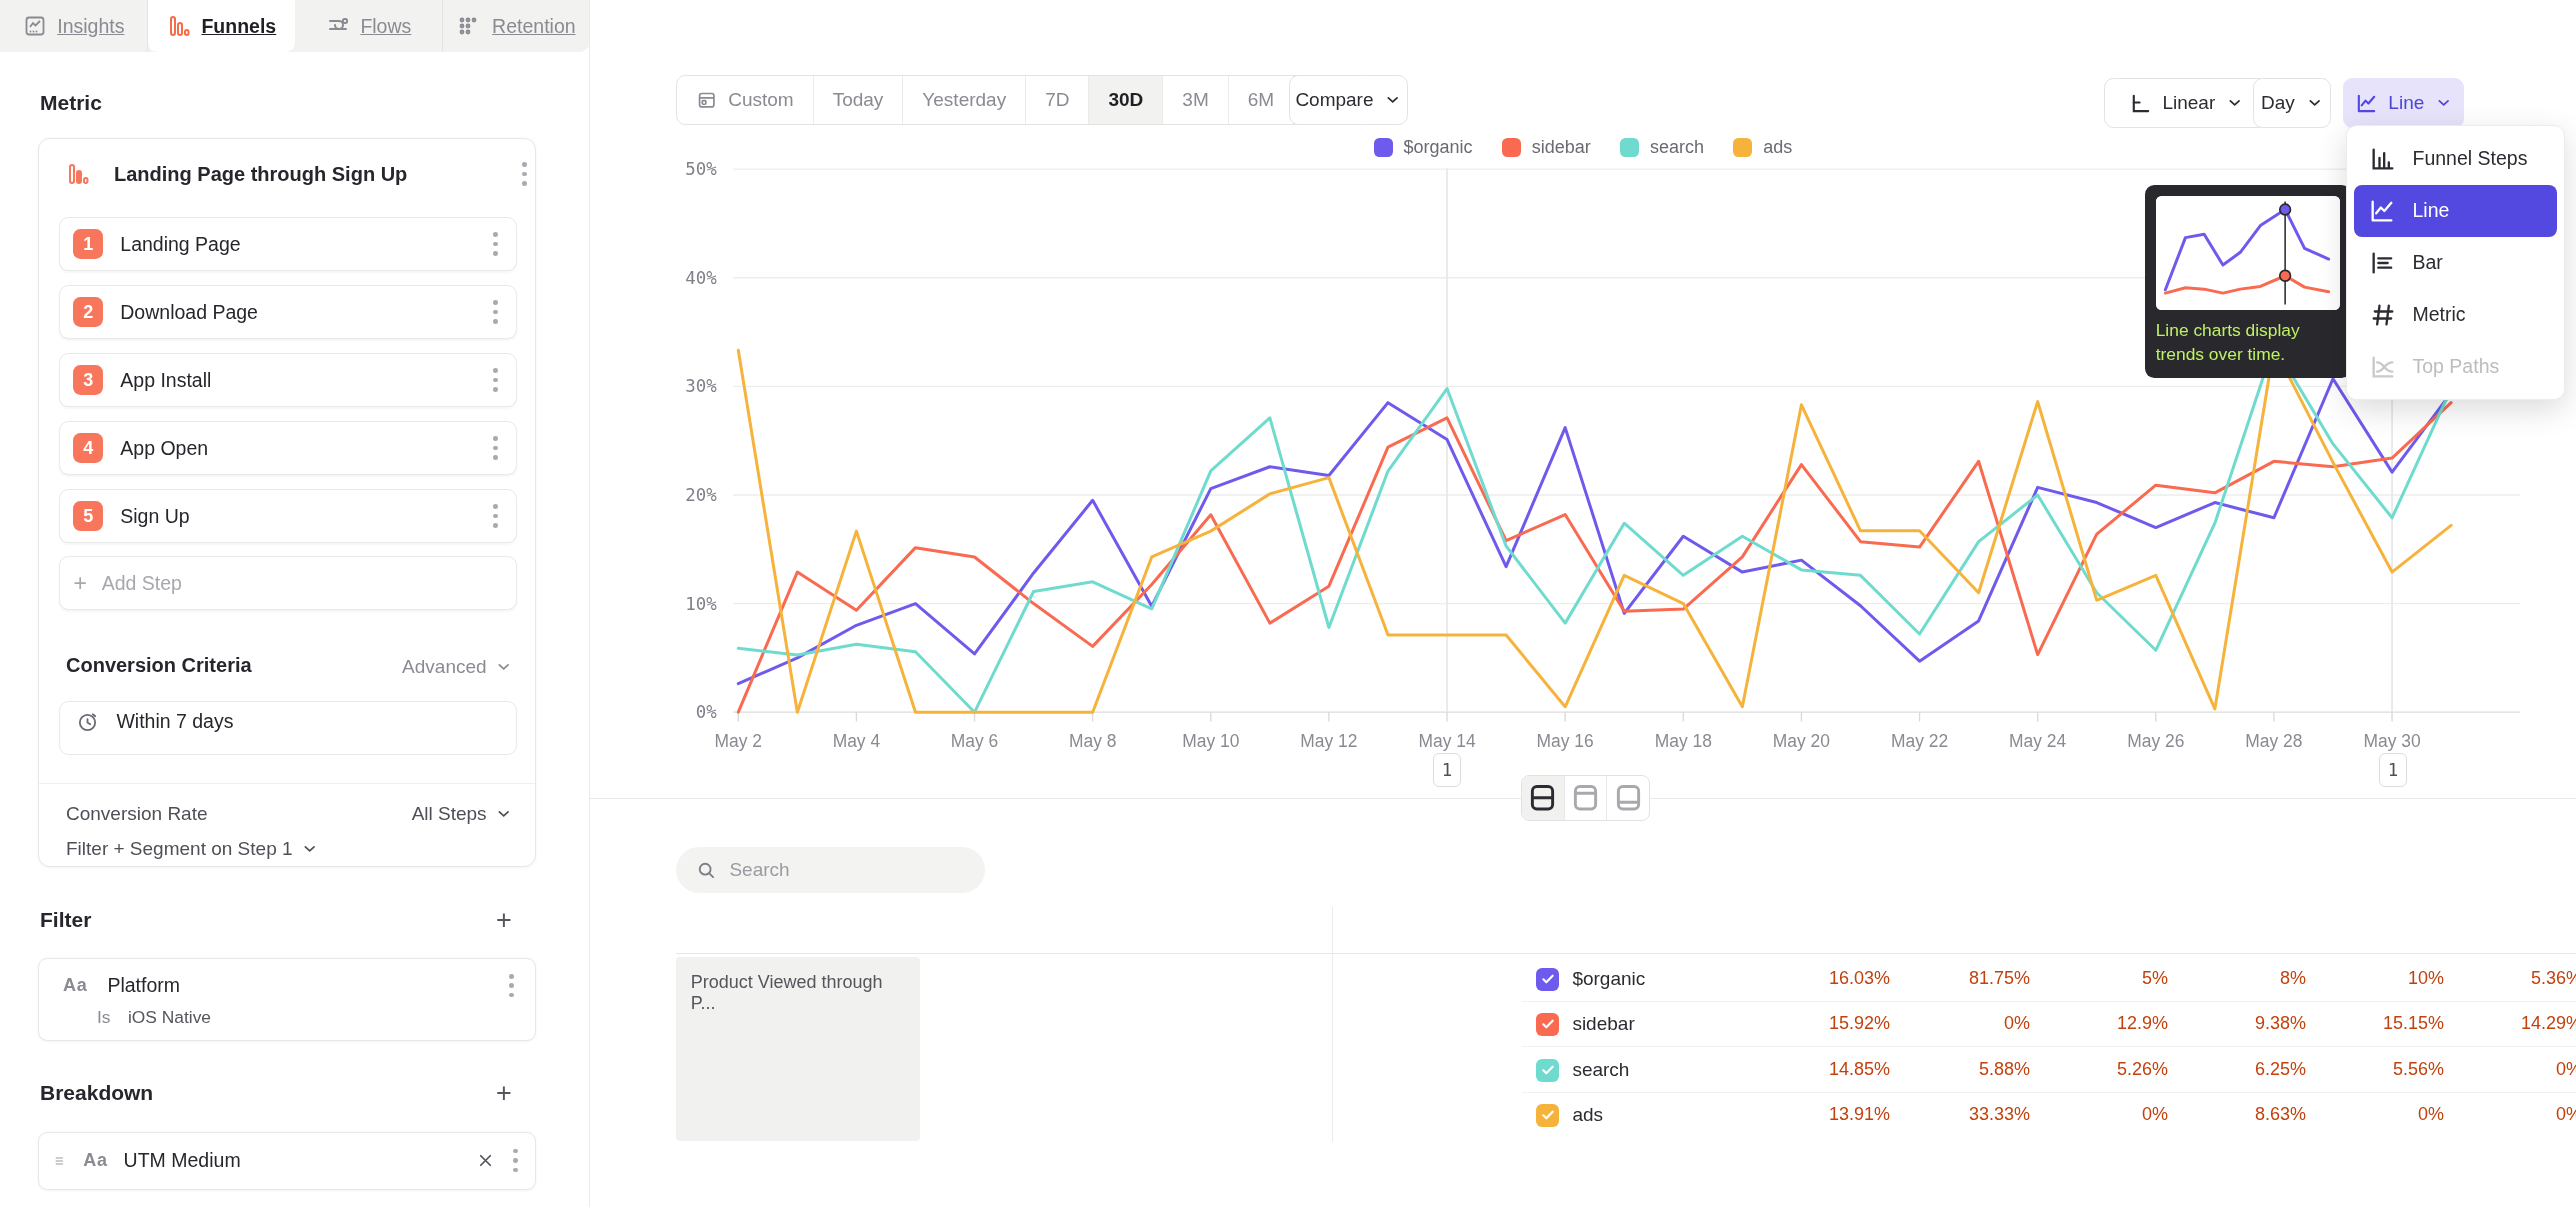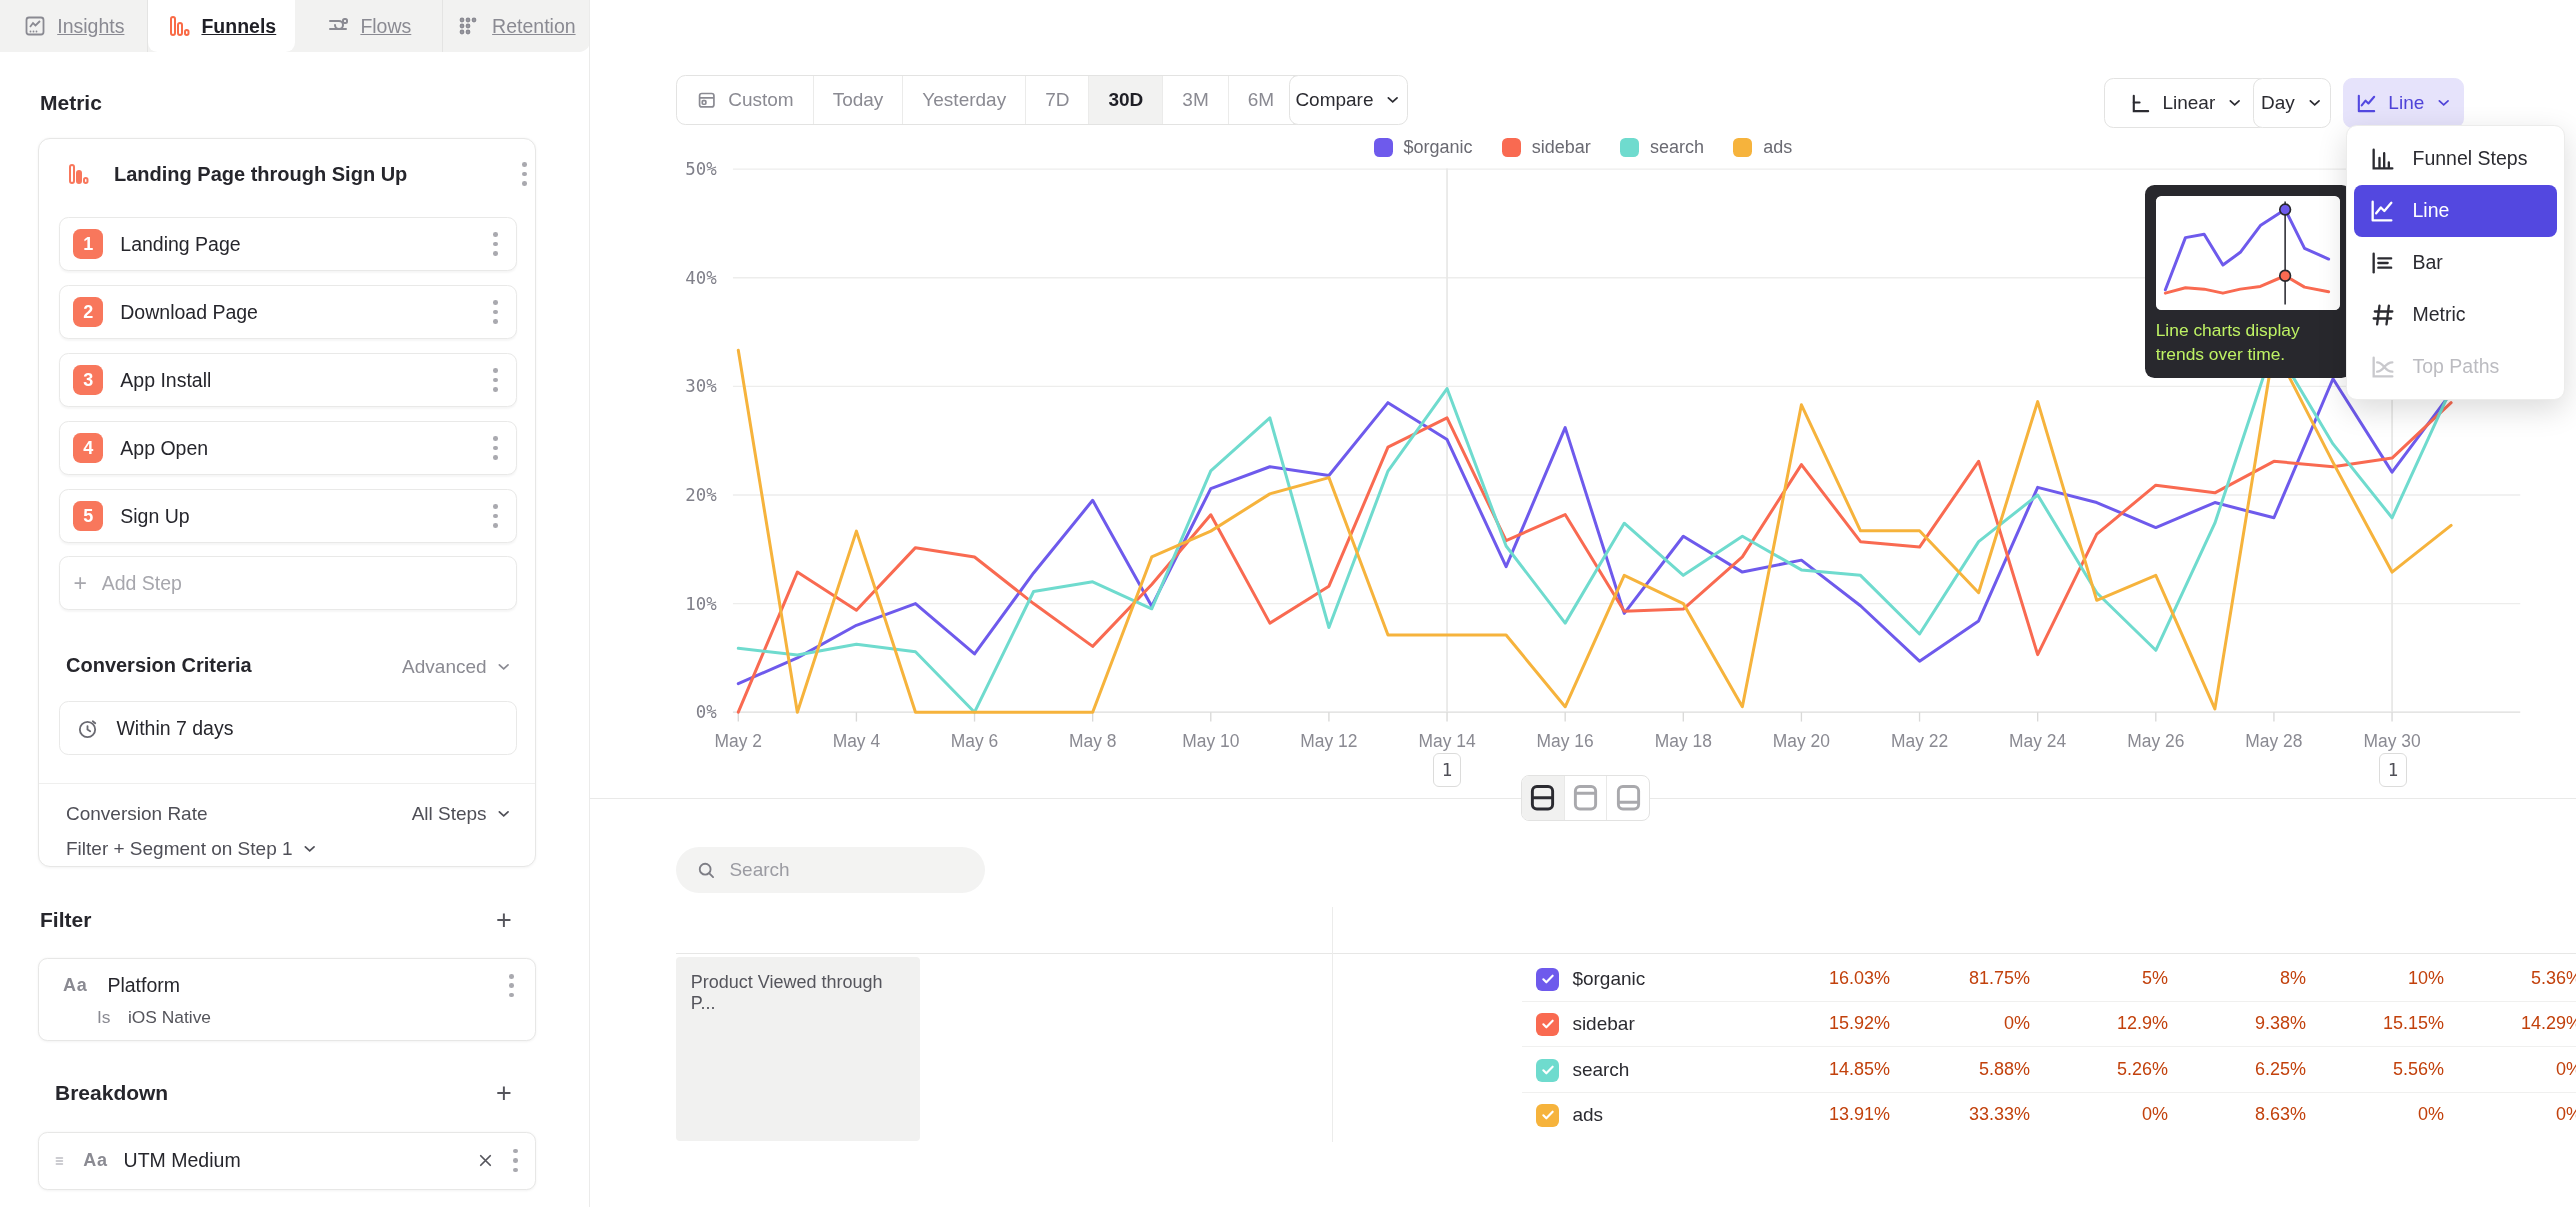--- a/index.html
+++ b/index.html
@@ -32,21 +32,21 @@
   .step-chip { width:29.5px; height:29.5px; border-radius:7.4px; background:#f8775c; color:#fff;
     font-size:18px; font-weight:bold; display:flex; align-items:center; justify-content:center; }
   .step-label { flex:1; font-size:19.5px; color:#26262c; }
   .addstep { color:#a7a7ad; font-size:19.5px; display:flex; gap:14.8px; align-items:center; }
   .addstep .plus { font-size:23px; line-height:0; }
   .section-sub { font-size:20px; font-weight:bold; color:#26262c; }
   .gray-dd { font-size:19px; color:#8a8a92; display:flex; align-items:center; gap:8px; cursor:pointer; }
   .dark-dd { font-size:19px; color:#4f4f57; display:flex; align-items:center; gap:8px; cursor:pointer; }
   .chev { width:17.4px; height:17.4px; color:currentColor; }
   .pill { position:absolute; left:20px; width:458px; height:54px; border:1.3px solid #e9e9e8; border-radius:9.4px;
-    display:flex; align-items:center; gap:17.4px; padding:16px 16px; font-size:19.5px; color:#26262c; background:#fff; }
+    display:flex; gap:17.4px; padding:8px 16px; font-size:19.5px; color:#26262c; background:#fff; }
   .hdiv { position:absolute; height:1.3px; background:#efefee; }
   .plus-btn { font-size:27px; color:#55555c; font-weight:300; cursor:pointer; line-height:0; }
   .aa { font-size:18px; color:#8a8a92; font-weight:bold; letter-spacing:0.7px; }
 
   
   .seg-group { position:absolute; left:676px; top:75px; height:50px; display:flex; align-items:stretch;
     border:1.3px solid #e3e3e2; border-radius:9.4px; background:#fff; overflow:hidden; }
   .seg { display:flex; align-items:center; gap:10.7px; padding:0 19px; font-size:19px; color:#8a8a92;
     border-right:1.3px solid #ebebea; cursor:pointer; white-space:nowrap; }
   .seg:last-child { border-right:none; }
@@ -276,21 +276,21 @@
         <i></i>
         <i></i>
       </span>
   </div>
   <div style="position:absolute; left:58px; top:48px; display:flex; gap:17.4px; font-size:17.4px;">
     <span style="color:#8a8a92;">Is</span>
     <span style="color:#55555c;">iOS Native</span>
   </div>
 </div>
 
-<div class="side-heading" style="left:55px; top:1081px;">Breakdown</div>
+<div class="side-heading" style="left:40px; top:1081px;">Breakdown</div>
 <div class="plus-btn abs" style="left:496px; top:1093px;">+</div>
 <div class="card" style="left:38px; top:1132px; width:498px; height:58px; border-radius:9.4px;">
   <div style="position:absolute; left:13.4px; top:0; right:14.8px; height:55px; display:flex; align-items:center; gap:16px;">
     <svg width="14.8" height="14.8" viewBox="0 0 24 24" stroke="#bcbcc2" stroke-width="2.4" stroke-linecap="round" fill="none">
         <path d="M7 8h10M7 13h10M7 18h10"></path>
       </svg>
     <span class="aa">Aa</span>
     <span style="font-size:19.5px; color:#26262c; flex:1;">UTM Medium</span>
     <svg width="19" height="19" viewBox="0 0 24 24" stroke="#55555c" stroke-width="2.2" stroke-linecap="round" fill="none">
         <path d="M6 6l12 12M18 6L6 18"></path>

